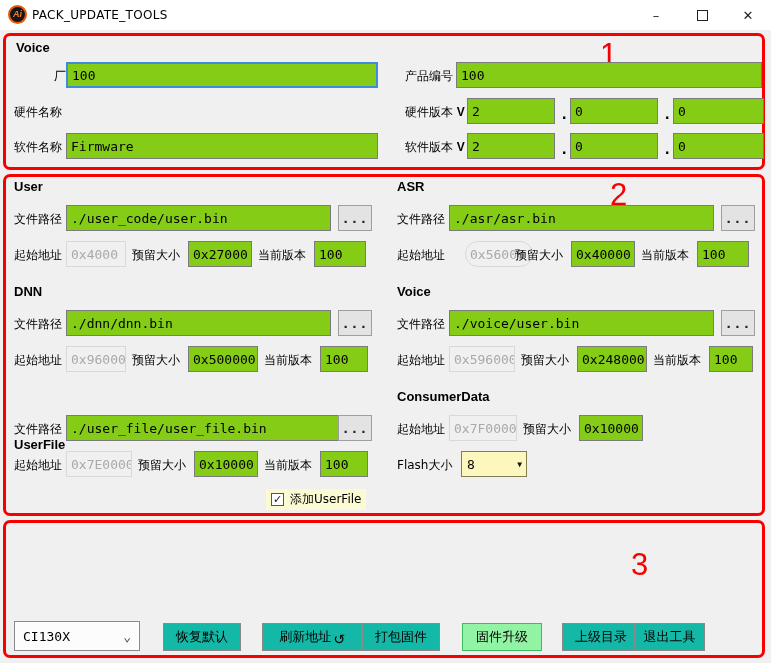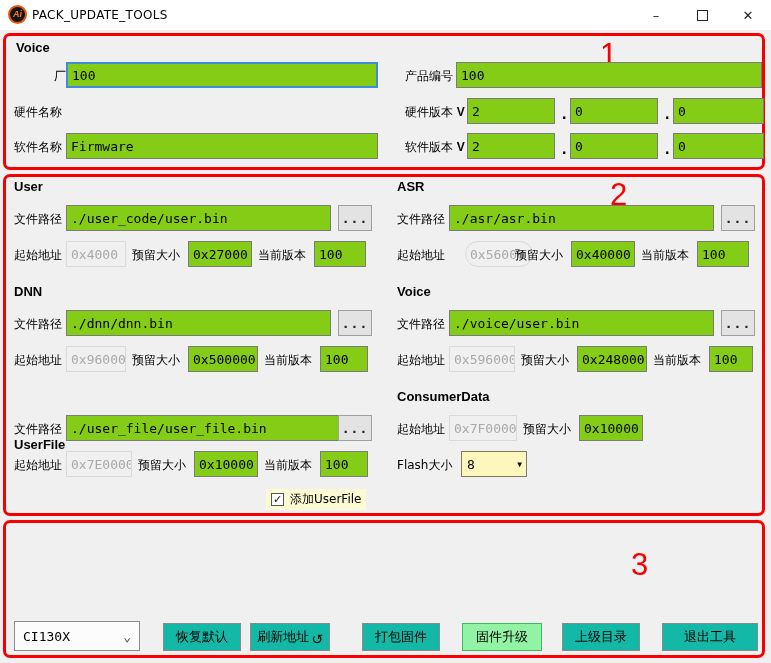--- a/index.html
+++ b/index.html
@@ -201,21 +201,21 @@
 </div>
 
 <div class="red-sec sec3">
   <div class="red-num" style="left:625px;top:26px;">3</div>
 
   <div class="combo" style="left:8px;top:98px;width:126px;">
     <span>CI130X</span>
     <span class="combo-chevron">⌄</span>
   </div>
   <div class="btn" style="left:157px;top:100px;width:78px;">恢复默认</div>
-  <div class="btn" style="left:244px;top:100px;width:80px;">
+  <div class="btn" style="left:256px;top:100px;width:100px;">
     <span>刷新地址</span>
       <span class="refresh-glyph">↺</span>
   </div>
   <div class="btn" style="left:356px;top:100px;width:78px;">打包固件</div>
   <div class="btn green" style="left:456px;top:100px;width:80px;">固件升级</div>
   <div class="btn" style="left:556px;top:100px;width:78px;">上级目录</div>
-  <div class="btn" style="left:656px;top:100px;width:96px;">退出工具</div>
+  <div class="btn" style="left:628px;top:100px;width:71px;">退出工具</div>
 </div>
 
 </body></html>

